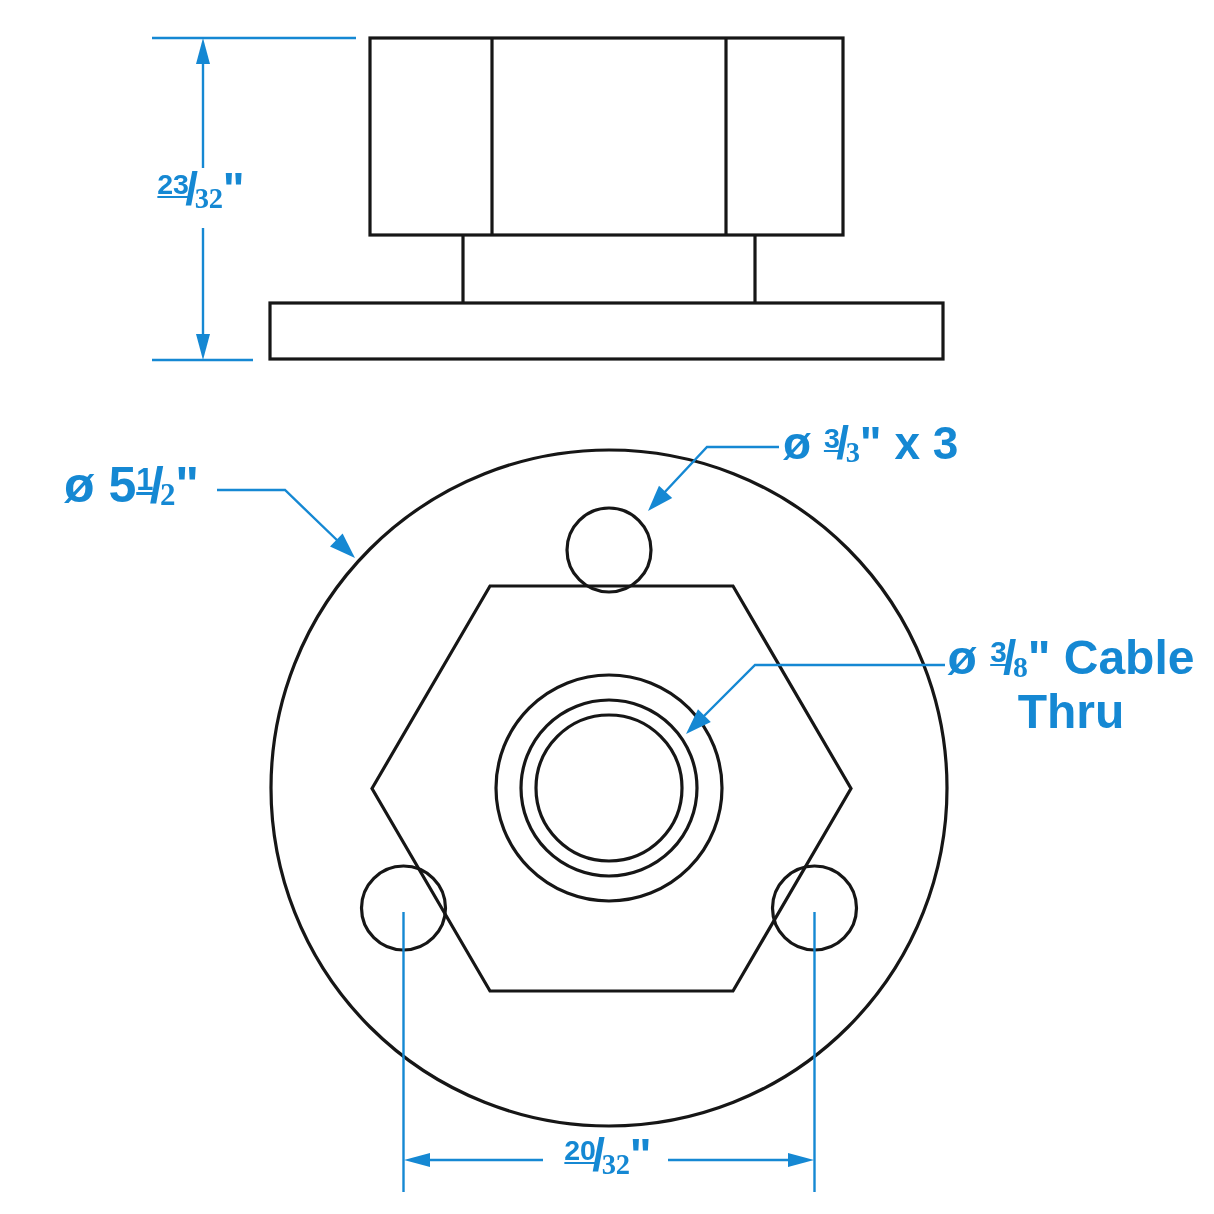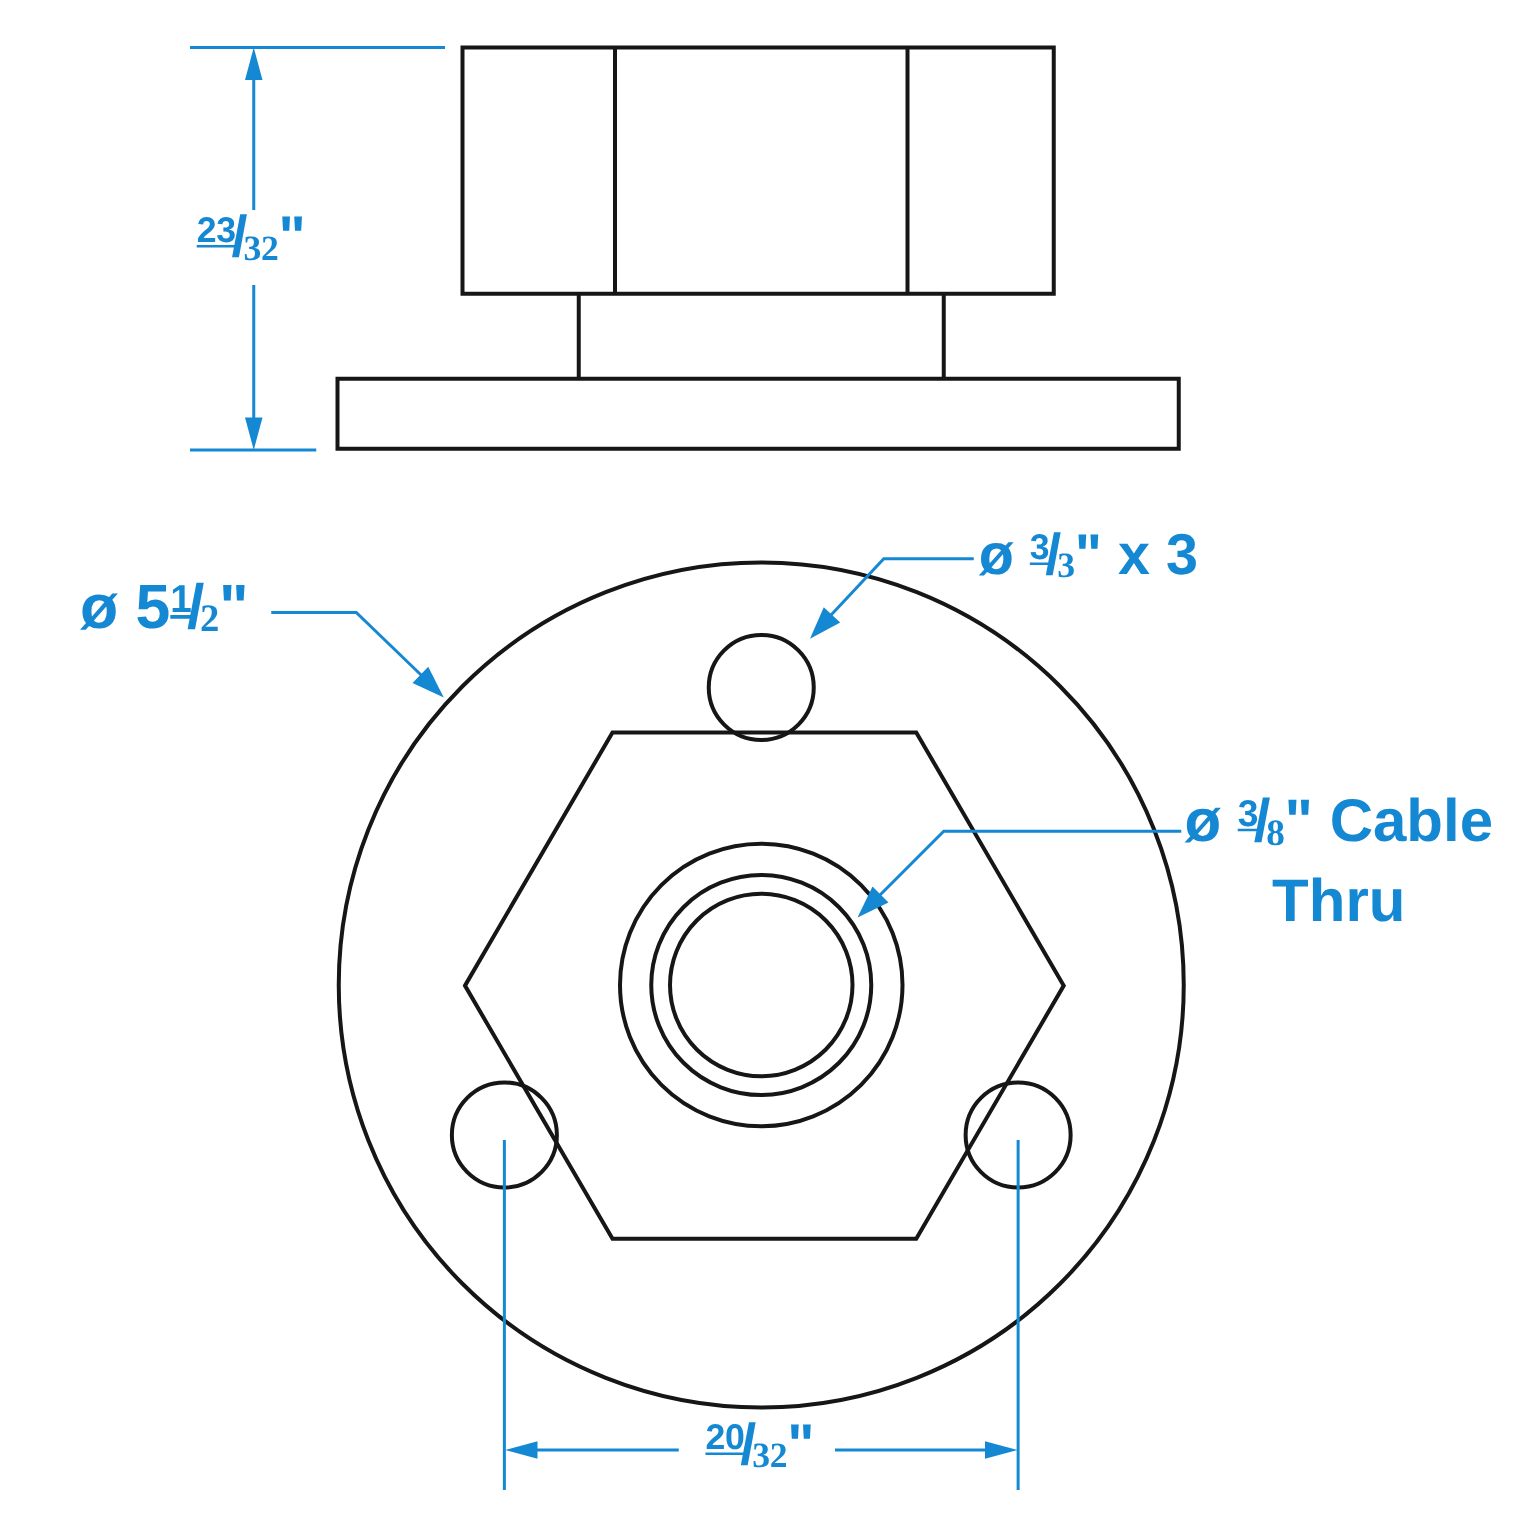--- a/index.html
+++ b/index.html
@@ -15,21 +15,21 @@
     position:absolute;
     color:#1588d3;
     font-weight:bold;
     white-space:nowrap;
     line-height:1;
   }
   .lbl.center{text-align:center;}
   .fnum{font-size:.62em;vertical-align:.40em;letter-spacing:-.01em;text-decoration:underline;}
   .fden{font-size:.62em;vertical-align:-.10em;letter-spacing:-.01em;font-family:Liberation Serif, serif;}
   .fsl{margin-left:-.07em;margin-right:-.07em;}
-  .cable-line2{margin-top:16px;}
+  .cable-line2{margin-top:6px;}
 </style>
 </head>
 <body>
 
 <div id="stage">
 
   <svg id="linework" width="1214" height="1214" viewBox="0 0 1214 1214">
 
     <g stroke="#161616" stroke-width="3.2" fill="none" stroke-linejoin="miter">
       <rect x="370" y="38" width="473" height="197"></rect>

